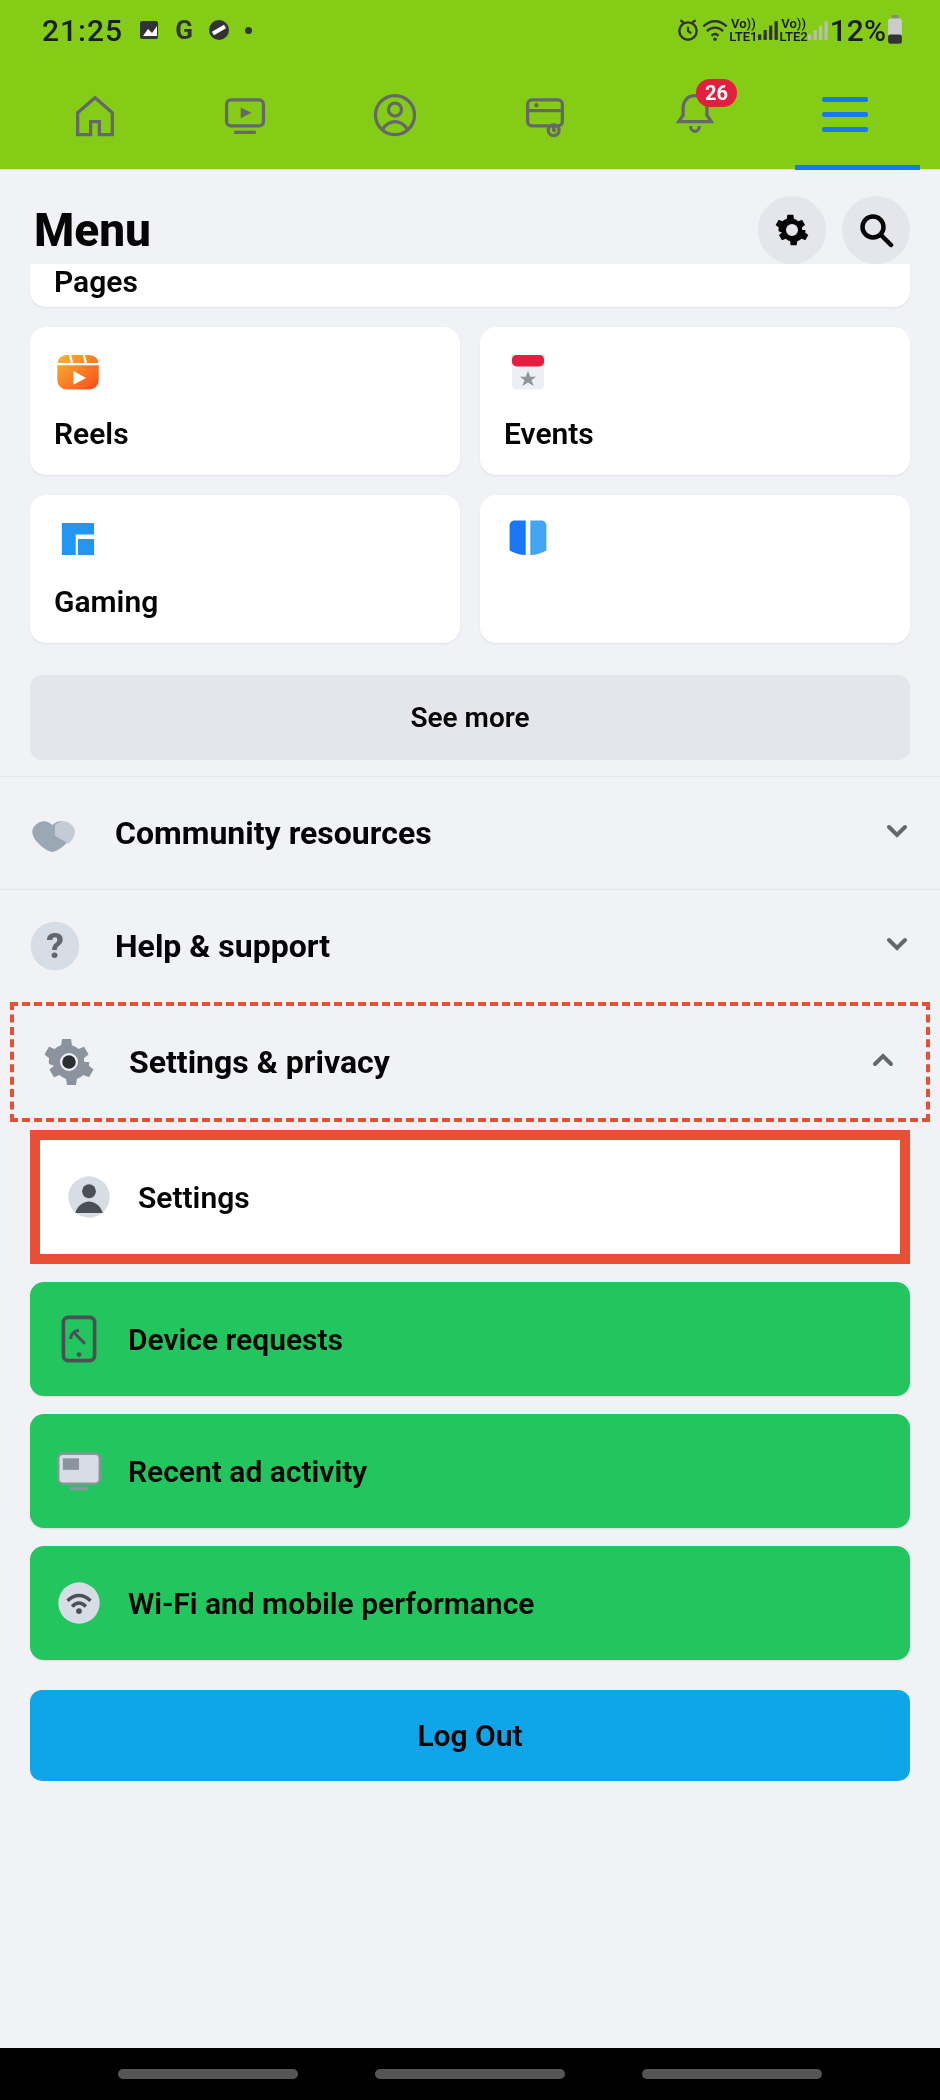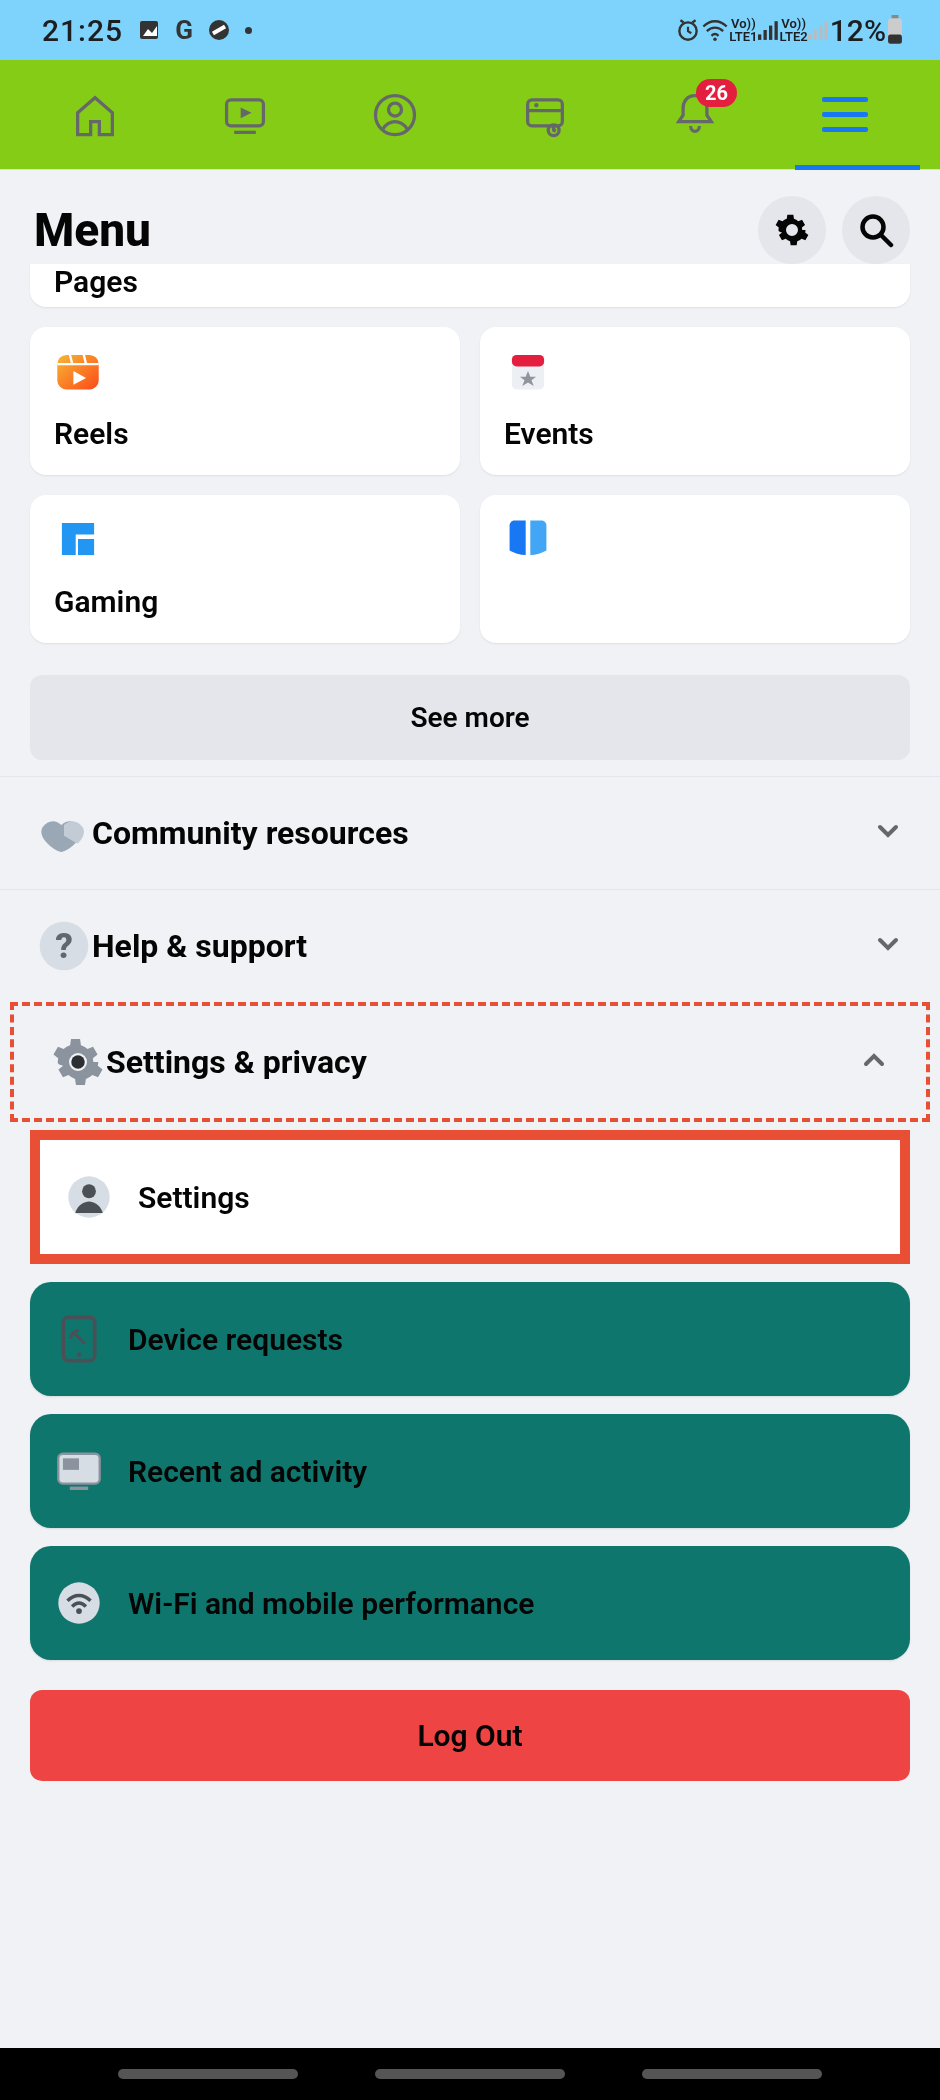--- a/index.html
+++ b/index.html
@@ -8,21 +8,21 @@
     height: 2100px;
     font-family: -apple-system, BlinkMacSystemFont, "Segoe UI", Roboto, Helvetica, Arial, sans-serif;
     background: #f0f2f5;
     overflow: hidden;
     position: relative;
   }
 
   
   .status-bar {
     height: 60px;
-    background: #7dd3fc;
+    background: #84cc16;
     display: flex;
     justify-content: space-between;
     align-items: center;
     padding: 0 36px 0 42px;
     font-size: 28px;
     color: #1c1e21;
     font-weight: 500;
   }
   .status-left { display: flex; align-items: center; gap: 14px; }
   .status-right { display: flex; align-items: center; font-size: 24px; }
@@ -125,62 +125,63 @@
     padding: 26px 0;
     border-radius: 12px;
     font-size: 28px;
     font-weight: 600;
   }
 
   
   .expand-section {
     display: flex;
     align-items: center;
-    padding: 28px 36px;
+    padding: 28px 27px;
     border-top: 1px solid #e4e6eb;
+    gap: 32px;
   }
   .expand-icon {
     width: 56px; height: 56px;
     display: flex; align-items: center; justify-content: center;
   }
   .expand-label { flex: 1; font-size: 32px; font-weight: 700; color: #050505; }
   .chevron { color: #65676b; }
 
   
   .highlight-dashed {
     border: 4px dashed #e94f34;
     margin: 0 10px;
   }
   .highlight-solid {
     border: 10px solid #e94f34;
     margin: 8px 30px 18px;
   }
 
   
   .sub-item {
-    background: #0f766e;
-    border-radius: 21px;
+    background: #22c55e;
+    border-radius: 14px;
     margin: 0 30px 18px;
     padding: 32px 24px;
     display: flex;
     align-items: center;
     gap: 24px;
     box-shadow: 0 1px 2px rgba(0,0,0,0.1);
   }
   .sub-item.inside-highlight { margin: 0; border-radius: 0; background: #fff; box-shadow: none; }
   .sub-icon {
     width: 50px; height: 50px;
     display: flex; align-items: center; justify-content: center;
   }
   .sub-label { font-size: 30px; font-weight: 600; color: #050505; }
 
   
   .logout {
     margin: 30px 30px 0;
-    background: #ef4444;
+    background: #0ea5e9;
     text-align: center;
     padding: 28px 0;
     border-radius: 12px;
     font-size: 30px;
     font-weight: 600;
     color: #050505;
   }
 
   
   .bottom-bar {

